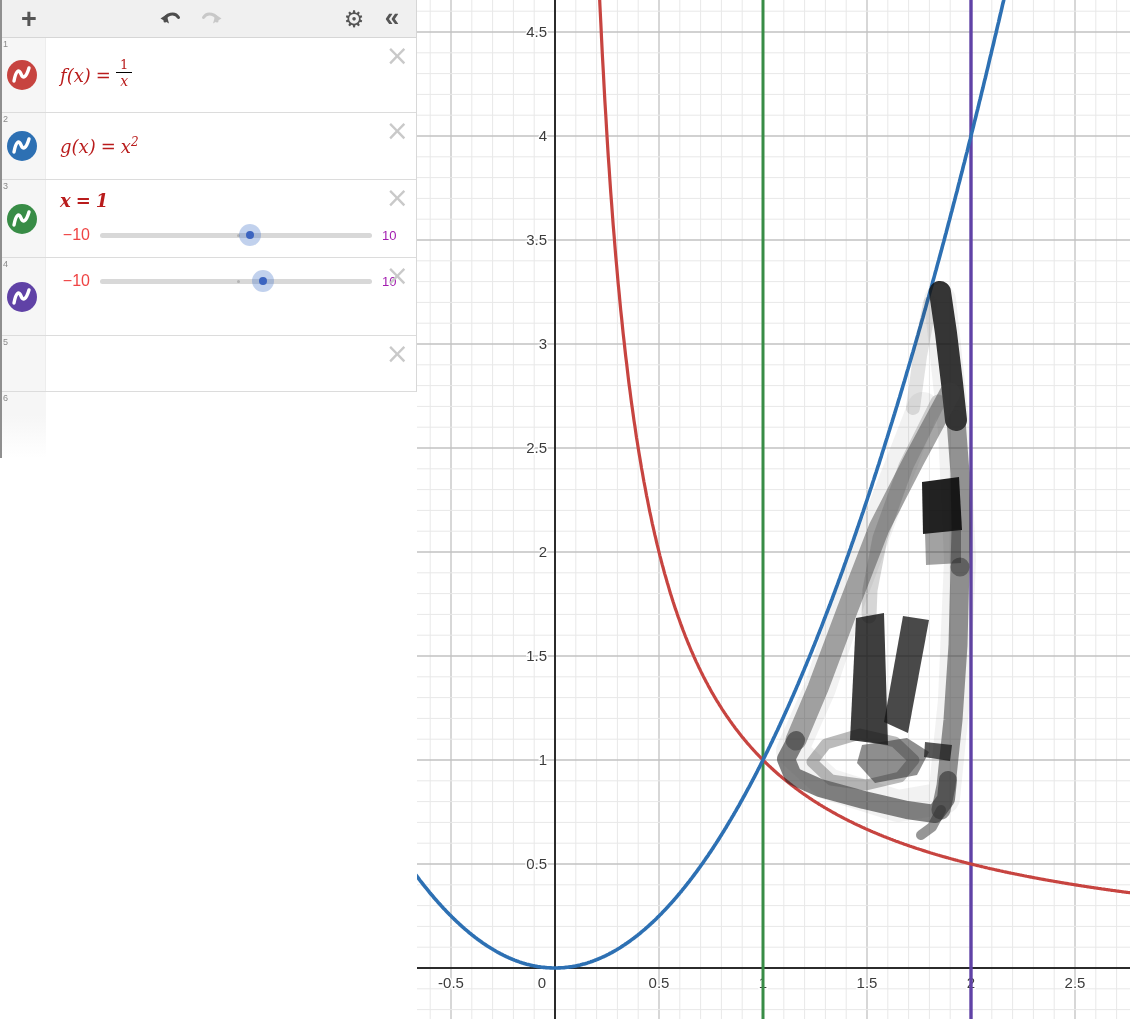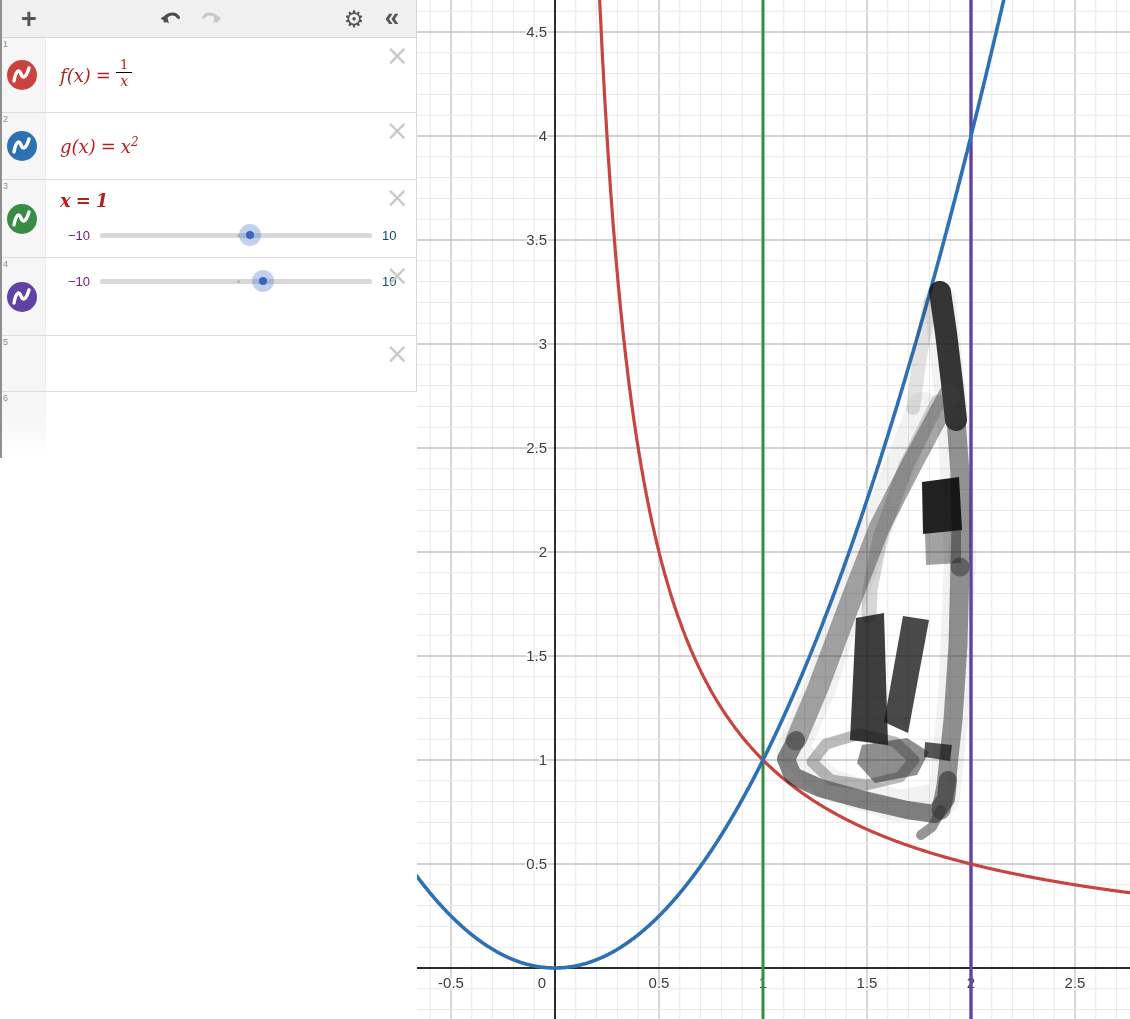--- a/index.html
+++ b/index.html
@@ -37,22 +37,22 @@
   .mexpr .eq { font-style:normal; padding:0 5px; }
   .frac { display:inline-block; vertical-align:middle; text-align:center; margin-top:-4px; }
   .frac .num { display:block; font-size:13px; line-height:15px; padding:0 4px;
                border-bottom:1px solid #000; font-style:normal; }
   .frac .den { display:block; font-size:14px; line-height:16px; }
   sup.exp2 { font-size:12px; font-style:italic; }
 
   .row-slider .content { padding-top:10px; }
   .expr-line { height:32px;font-weight:bold; }
   .slider-line { display:flex; align-items:center; height:26px; padding-right:8px; }
-  .sl-min { width:30px; text-align:right; font-size:13px; color:#701a75; flex:0 0 30px; }
-  .sl-max { width:26px; text-align:left; font-size:13px; color:#0c4a6e; flex:0 0 26px; margin-left:10px; }
+  .sl-min { width:30px; text-align:right; font-size:16px; color:#ef4444; flex:0 0 30px; }
+  .sl-max { width:26px; text-align:left; font-size:13px; color:#a21caf; flex:0 0 26px; margin-left:10px; }
   .sl-track-wrap { flex:1; position:relative; height:26px; margin-left:10px; }
   .sl-track { position:absolute; left:0; right:0; top:11px; height:5px; background:#d8d8d8; border-radius:3px; }
   .sl-tick { position:absolute; top:12px; left:50.3%; width:3px; height:3px; border-radius:50%; background:#b3b3b3; }
   .sl-handle { position:absolute; top:2px; width:22px; height:22px; margin-left:-11px;
                border-radius:50%; background:rgba(78,122,202,0.35); }
   .sl-handle::after { content:""; position:absolute; left:7px; top:7px; width:8px; height:8px;
                       border-radius:50%; background:#3b64c0; }
 
   .row-empty { height:56px; }
   .row6 { position:relative; display:flex; height:66px; }

